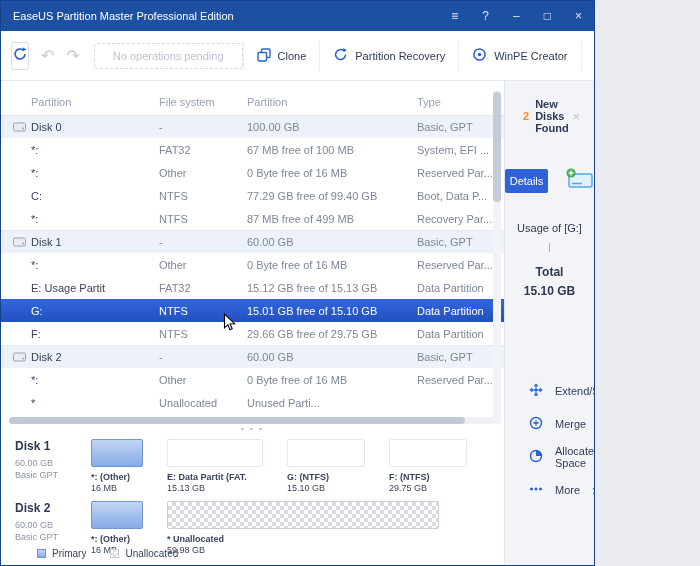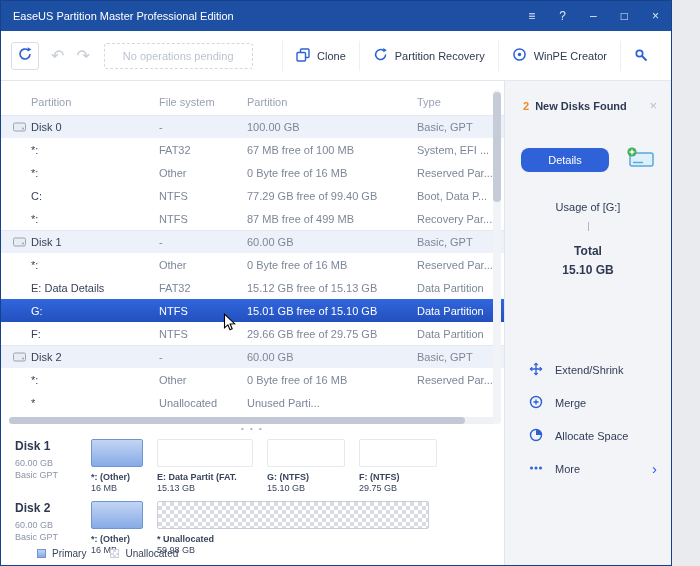--- a/index.html
+++ b/index.html
@@ -1,17 +1,17 @@
 <!DOCTYPE html>
 <html><head>
 <meta charset="utf-8">
 <style>
   html,body{margin:0;padding:0;background:#e9ebef;}
   *{box-sizing:border-box;}
-  .window{width:672px;height:566px;position:relative;background:#fff;overflow:hidden;
+  .window{width:595px;height:566px;position:relative;background:#fff;overflow:hidden;
     font-family:"Liberation Sans",sans-serif;border:1px solid #16418c;}
   
   .titlebar{height:30px;background:#1d4fa3;display:flex;align-items:center;padding:0 12px;}
   .titlebar .title{font-size:11px;color:#fff;}
   .win-controls{margin-left:auto;display:flex;align-items:center;gap:24px;color:#dfe7f5;font-size:12px;}
   .win-controls span{cursor:default;line-height:30px;}
   
   .toolbar{height:50px;background:#fff;border-bottom:1px solid #e3e7ee;display:flex;align-items:center;padding:0 10px;}
   .refresh-btn{width:28px;height:28px;border:1px solid #d8dee9;border-radius:3px;background:#fff;
     display:flex;align-items:center;justify-content:center;padding:0;}
@@ -46,42 +46,42 @@
   .hscroll-thumb{position:absolute;left:0;top:0;height:7px;width:456px;background:#c3c9d4;border-radius:4px;}
   .vscroll{position:absolute;top:9px;right:3px;width:8px;height:334px;background:#f1f3f6;border-radius:4px;}
   .vscroll-thumb{position:absolute;top:2px;left:0;width:8px;height:110px;background:#c6ccd7;border-radius:4px;}
   .splitter{text-align:center;color:#a6aebb;font-size:8px;height:12px;line-height:10px;letter-spacing:2px;}
   
   .diskmap{padding:3px 0 0 14px;}
   .disk-block{display:flex;margin-bottom:8px;}
   .disk-info{width:76px;flex:none;}
   .disk-info .dname{font-size:12px;font-weight:bold;color:#2f3a52;margin-bottom:4px;}
   .disk-info .dsize,.disk-info .dstyle{font-size:9px;color:#8b94a6;line-height:12px;}
-  .parts{display:flex;gap:14px;align-items:center;}
+  .parts{display:flex;gap:24px;align-items:center;}
   .part-bar{height:28px;border-radius:2px;}
   .fill-primary{background:linear-gradient(#c3d5f4,#86abe6);border:1px solid #6f96d2;}
   .fill-outline{background:#fff;border:1px solid #e3e8f1;}
   .fill-unallocated{border:1px solid #c9ced8;
     background-image:conic-gradient(#d9dde3 0 25%,#fff 0 50%,#d9dde3 0 75%,#fff 0);
     background-size:8px 8px;}
   .part-l1{font-size:9px;font-weight:bold;color:#39445c;margin-top:5px;white-space:nowrap;}
   .part-l2{font-size:9px;color:#39445c;margin-top:1px;white-space:nowrap;}
   .legend{position:absolute;bottom:7px;left:0;width:100%;display:flex;justify-content:flex-start;
     gap:24px;align-items:center;font-size:10px;color:#39445c;margin-left:36px;}
   .legend-item{display:flex;align-items:center;gap:6px;}
   .sw{width:9px;height:9px;display:inline-block;}
   .sw.fill-unallocated{background-size:5px 5px;}
   
   .notif{display:flex;align-items:center;padding:17px 14px 0 18px;font-size:11px;}
   .notif-count{color:#f08a2a;font-weight:bold;margin-right:6px;}
   .notif-text{color:#2f3a52;font-weight:bold;}
   .notif-close{margin-left:auto;color:#b9c0cc;font-size:13px;cursor:default;}
   .details-row{display:flex;align-items:center;justify-content:center;gap:16px;margin-top:32px;}
   .details-btn{width:88px;height:24px;background:#2f62d8;color:#fff;font-size:11px;border:none;
-    border-radius:8px;display:flex;align-items:center;justify-content:center;padding:0;}
+    border-radius:2px;display:flex;align-items:center;justify-content:center;padding:0;}
   .usage-title{text-align:center;margin-top:26px;font-size:11px;color:#2f3a52;}
   .usage-tick{width:1px;height:9px;background:#aeb6c2;margin:9px auto 0;}
   .total-label{text-align:center;font-size:12px;font-weight:bold;color:#2f3a52;margin-top:13px;}
   .total-value{text-align:center;font-size:12px;font-weight:bold;color:#2f3a52;margin-top:5px;}
   .actions{margin-top:76px;padding-left:24px;padding-right:10px;}
   .action{display:flex;align-items:center;gap:12px;height:33px;font-size:11px;color:#313d56;cursor:default;}
   .action svg{flex:none;}
   .chev{margin-left:auto;color:#2b60d6;font-size:15px;margin-right:4px;}
   
   .cursor{position:absolute;left:222px;top:312px;pointer-events:none;line-height:0;}
@@ -243,21 +243,21 @@
                 <span>*:</span>
               </div>
               <div class="cell">Other</div>
               <div class="cell">0 Byte free of 16 MB</div>
               <div class="cell">Reserved Par...</div>
             </div>
 
             <div class="trow">
               <div class="cell-name">
                 
-                <span>E: Data Details</span>
+                <span>E: Usage Partit</span>
               </div>
               <div class="cell">FAT32</div>
               <div class="cell">15.12 GB free of 15.13 GB</div>
               <div class="cell">Data Partition</div>
             </div>
 
             <div class="trow selected">
               <div class="cell-name">
                 
                 <span>G:</span>

